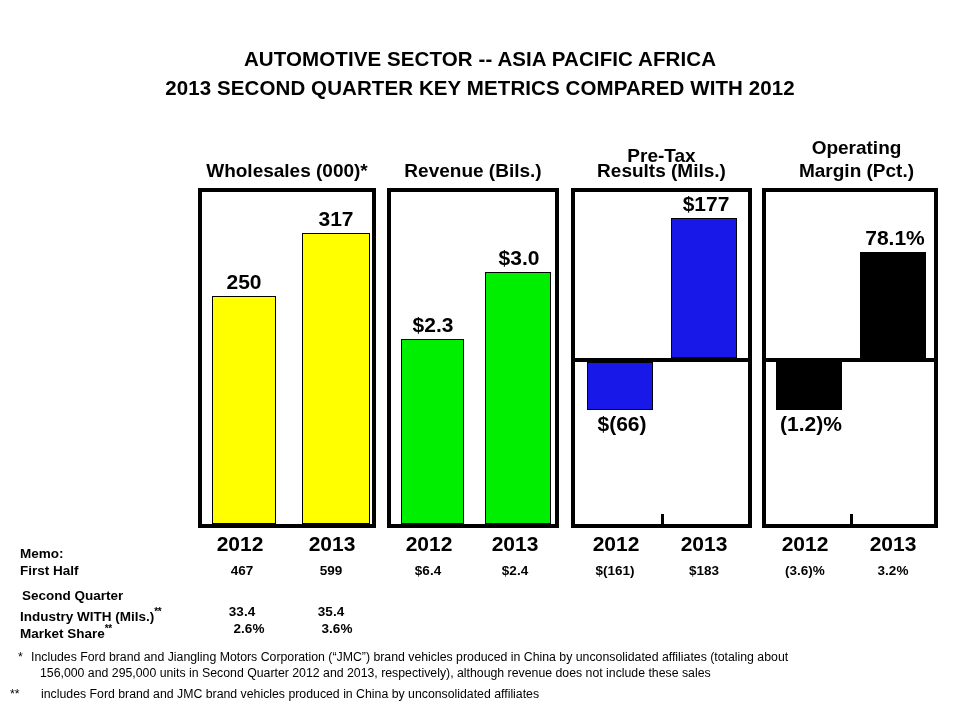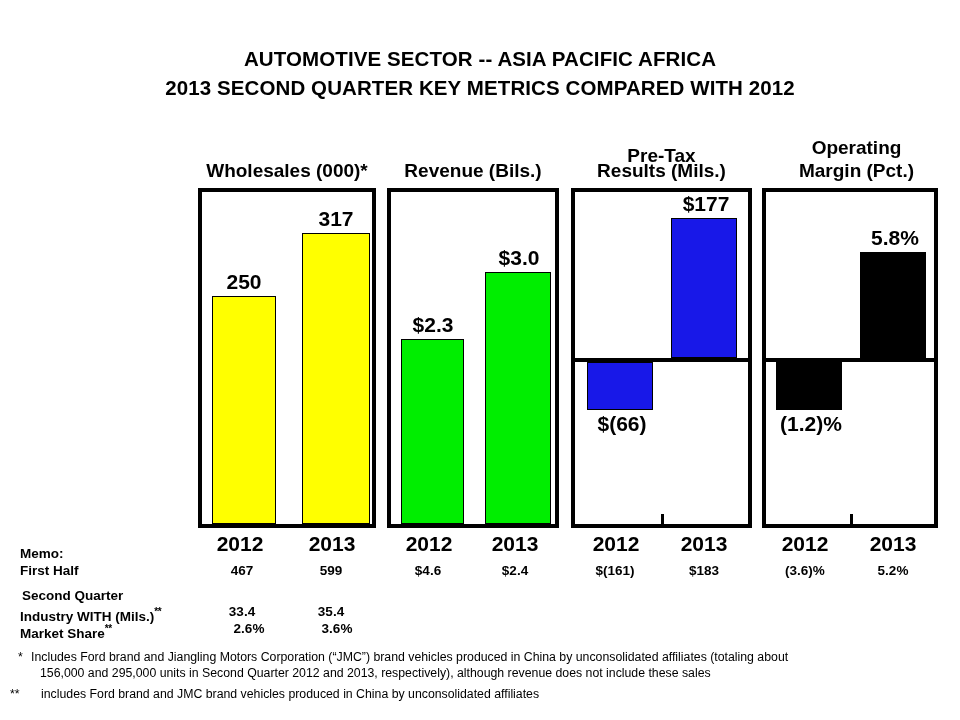--- a/index.html
+++ b/index.html
@@ -205,21 +205,21 @@
     <div class="panel-caption" style="top:23px;">Margin (Pct.)</div>
 
     <div class="plot" style="left:0px; top:52px; width:176px; height:340px;">
       <div class="zero-line" style="top:166px;"></div>
       <div class="center-tick" style="left:84px; bottom:0px;"></div>
 
       <div class="bar" style="left:10px; top:170px; width:66px; height:48px; background:#000000;"></div>
       <div class="bar" style="left:94px; top:60px; width:66px; height:106px; background:#000000;"></div>
 
       <div class="bar-label" style="left:2px; top:220px; width:86px;">(1.2)%</div>
-      <div class="bar-label" style="left:86px; top:34px; width:86px;">5.8%</div>
+      <div class="bar-label" style="left:86px; top:34px; width:86px;">78.1%</div>
     </div>
 
     <div class="axis-year" style="left:2px; top:396px; width:82px;">2012</div>
     <div class="axis-year" style="left:90px; top:396px; width:82px;">2013</div>
   </div>
 
 </div>
 
 <div id="memo">
 
@@ -228,26 +228,26 @@
   <div class="memo-label" style="left:22px; top:588px;">Second Quarter</div>
   <div class="memo-label" style="left:20px; top:604px;">
     <span>Industry WITH (Mils.)</span><span class="sup">**</span>
   </div>
   <div class="memo-label" style="left:20px; top:621px;">
     <span>Market Share</span><span class="sup">**</span>
   </div>
 
   <div class="memo-val" style="left:205px; top:563px; width:74px;">467</div>
   <div class="memo-val" style="left:294px; top:563px; width:74px;">599</div>
-  <div class="memo-val" style="left:389px; top:563px; width:78px;">$4.6</div>
+  <div class="memo-val" style="left:389px; top:563px; width:78px;">$6.4</div>
   <div class="memo-val" style="left:476px; top:563px; width:78px;">$2.4</div>
   <div class="memo-val" style="left:574px; top:563px; width:82px;">$(161)</div>
   <div class="memo-val" style="left:663px; top:563px; width:82px;">$183</div>
   <div class="memo-val" style="left:764px; top:563px; width:82px;">(3.6)%</div>
-  <div class="memo-val" style="left:856px; top:563px; width:74px;">5.2%</div>
+  <div class="memo-val" style="left:856px; top:563px; width:74px;">3.2%</div>
 
   <div class="memo-val" style="left:205px; top:604px; width:74px;">33.4</div>
   <div class="memo-val" style="left:294px; top:604px; width:74px;">35.4</div>
 
   <div class="memo-val" style="left:212px; top:621px; width:74px;">2.6%</div>
   <div class="memo-val" style="left:300px; top:621px; width:74px;">3.6%</div>
 
 </div>
 
 <div class="footnote" style="left:18px; top:650px; width:930px;">

